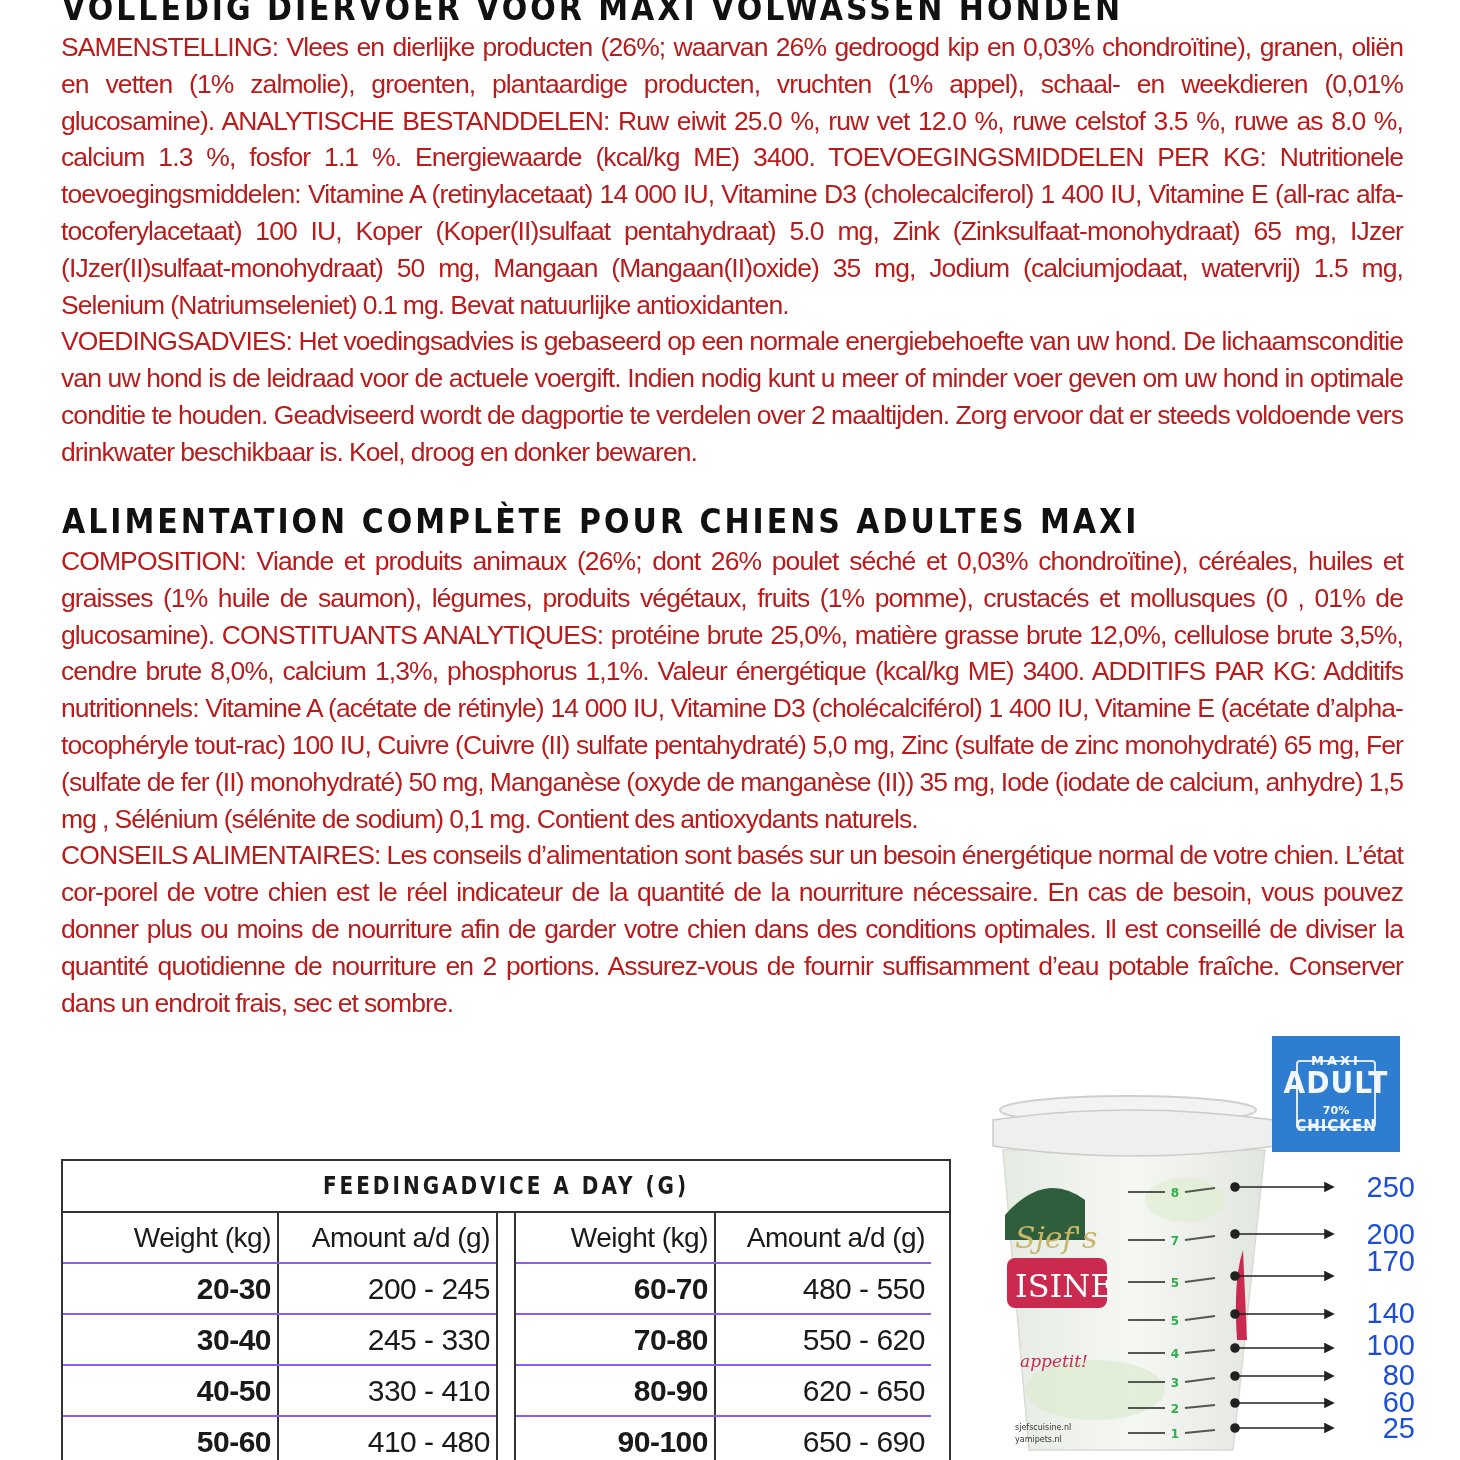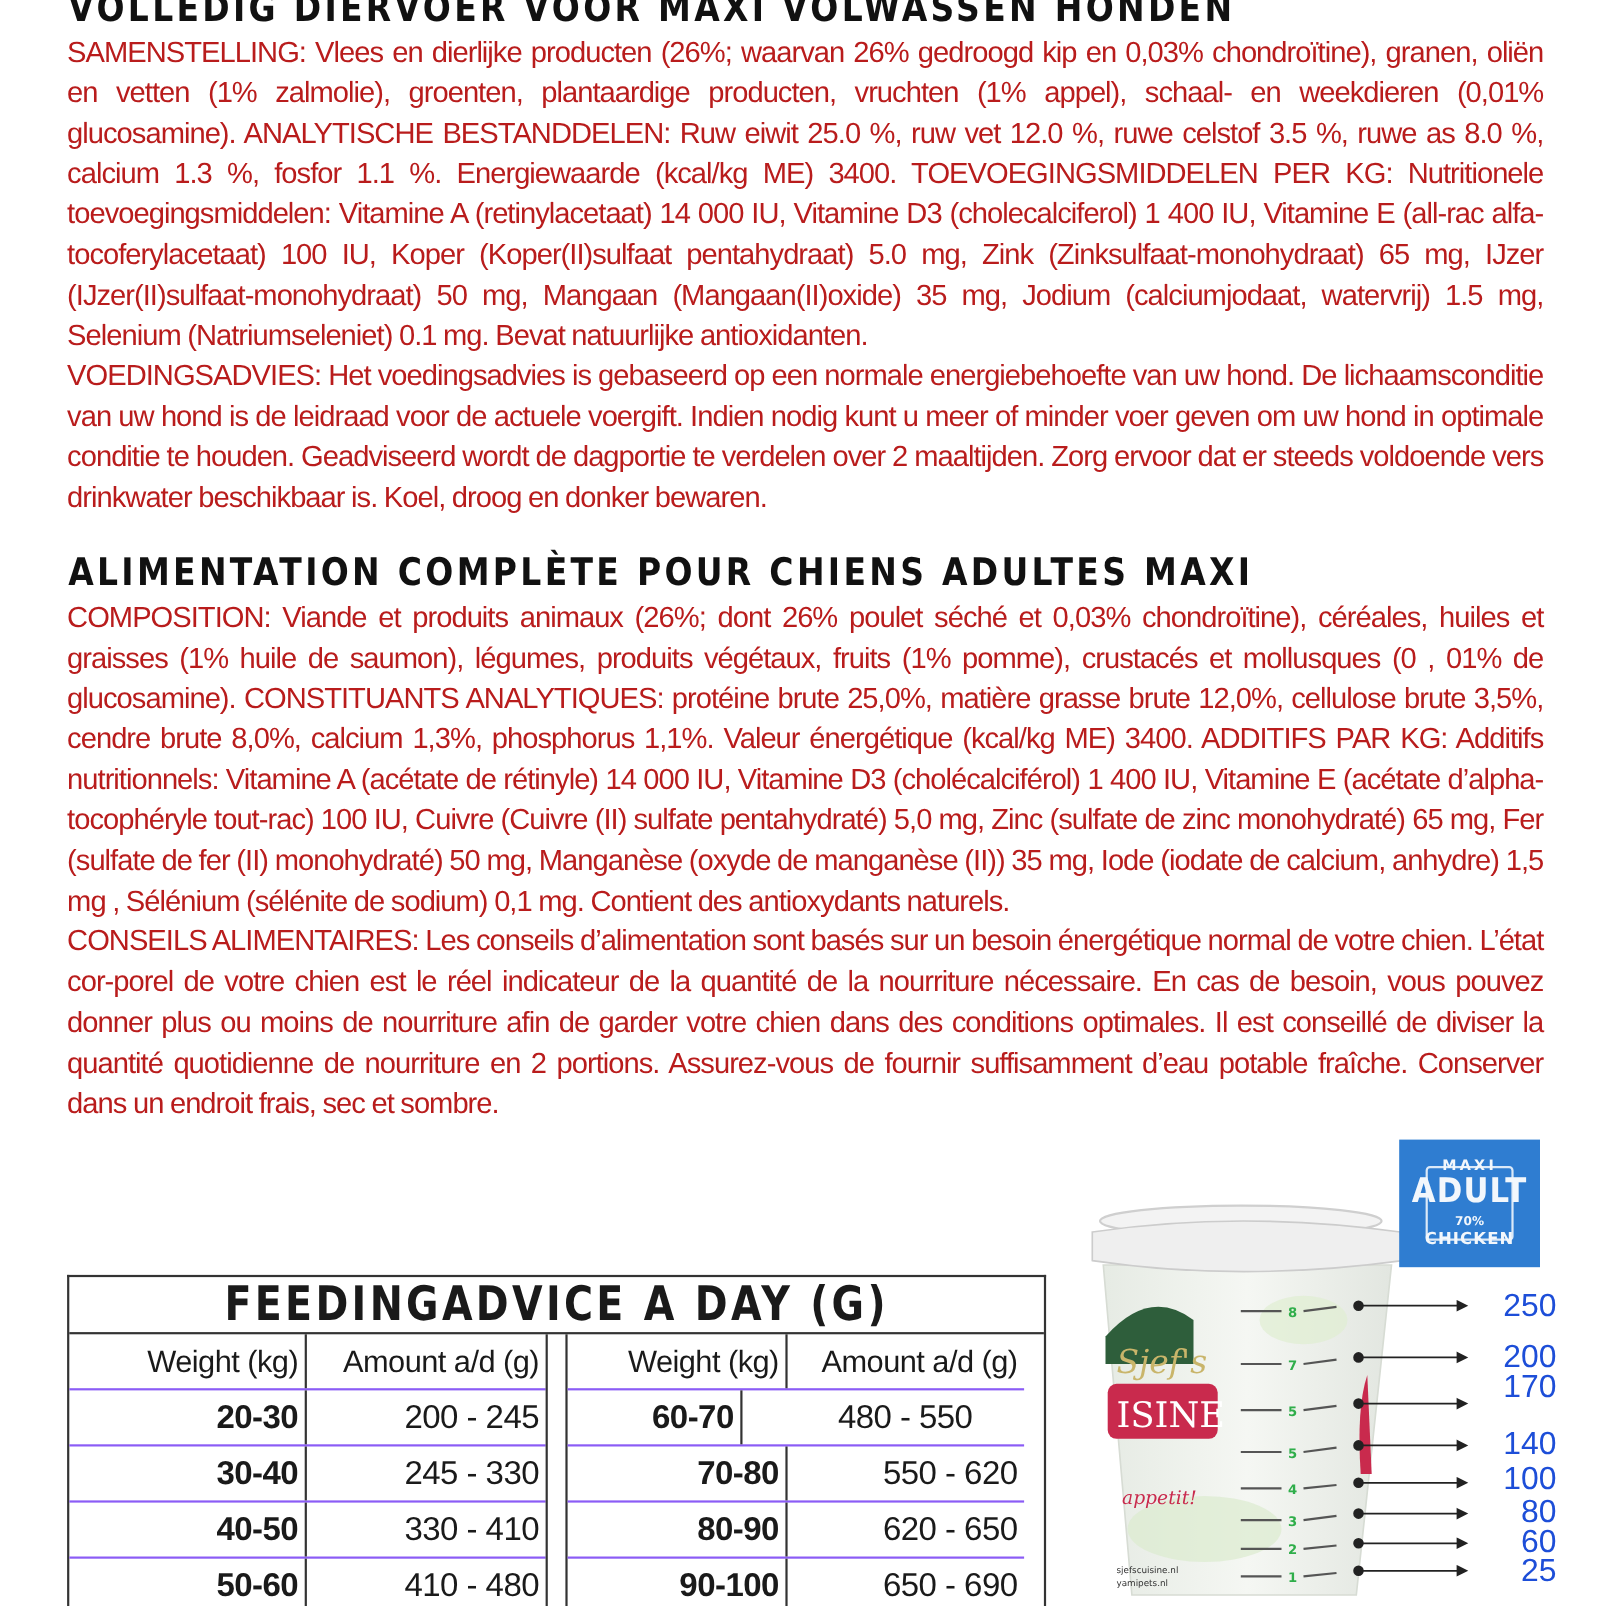--- a/index.html
+++ b/index.html
@@ -19,21 +19,21 @@
   .para p { margin: 0; }
 
   
   .feed-table {
     position: absolute; left: 61px; top: 1159px; width: 886px;
     border-top: 2px solid #333; border-left: 2px solid #333; border-right: 2px solid #333;
   }
   .feed-title {
     height: 50px; display: flex; align-items: center; justify-content: center;
     border-bottom: 2px solid #333;
-    font-family: "DejaVu Sans", sans-serif; font-weight: bold; font-size: 36px;
+    font-family: "DejaVu Sans", sans-serif; font-weight: bold; font-size: 20px;
     letter-spacing: 3px; transform-origin: center;
   }
   .feed-title span { display: inline-block; transform: scaleY(1.2); }
   .feed-body { display: flex; }
   .feed-half { width: 433px; }
   .feed-gap { width: 16px; border-left: 2px solid #333; border-right: 2px solid #333; }
   .feed-row { display: flex; height: 49px; border-bottom: 2px solid #8b5cf6; }
   .feed-row:last-child { border-bottom: none; }
   .feed-cell {
     display: flex; align-items: center; justify-content: flex-end;
@@ -111,21 +111,21 @@
         <div class="feed-cell a">410 - 480</div>
       </div>
     </div>
     <div class="feed-gap"></div>
     <div class="feed-half" style="width:415px;">
       <div class="feed-row head">
         <div class="feed-cell w" style="width:200px;">Weight (kg)</div>
         <div class="feed-cell a" style="width:215px;">Amount a/d (g)</div>
       </div>
       <div class="feed-row">
-        <div class="feed-cell w val" style="width:159px;">60-70</div>
+        <div class="feed-cell w val" style="width:200px;">60-70</div>
         <div class="feed-cell a" style="width:215px;">480 - 550</div>
       </div>
       <div class="feed-row">
         <div class="feed-cell w val" style="width:200px;">70-80</div>
         <div class="feed-cell a" style="width:215px;">550 - 620</div>
       </div>
       <div class="feed-row">
         <div class="feed-cell w val" style="width:200px;">80-90</div>
         <div class="feed-cell a" style="width:215px;">620 - 650</div>
       </div>

